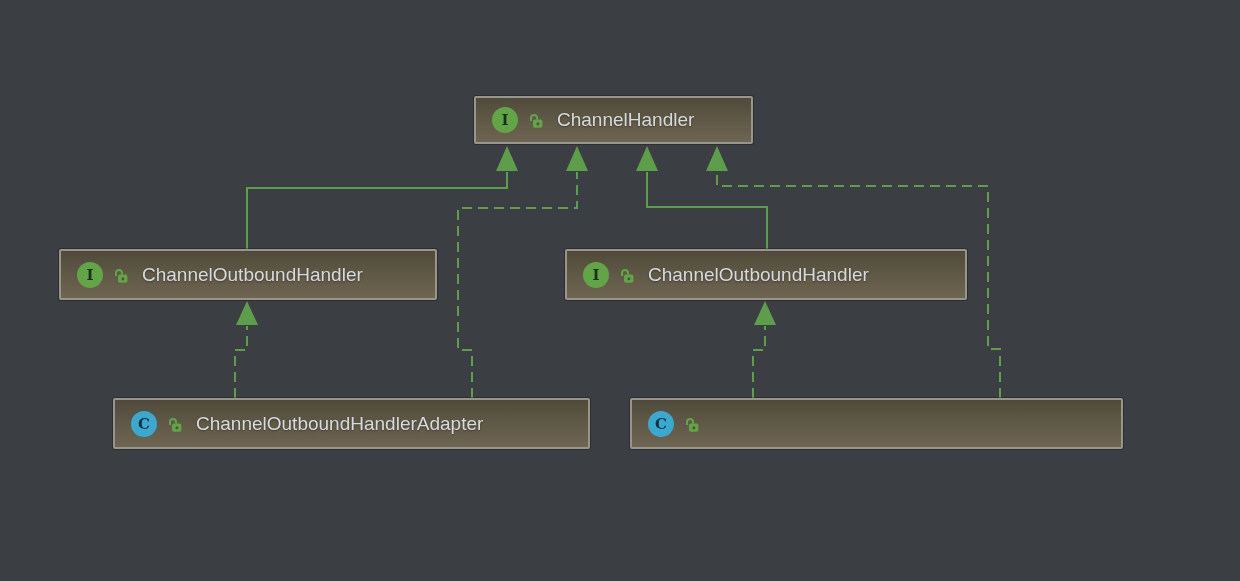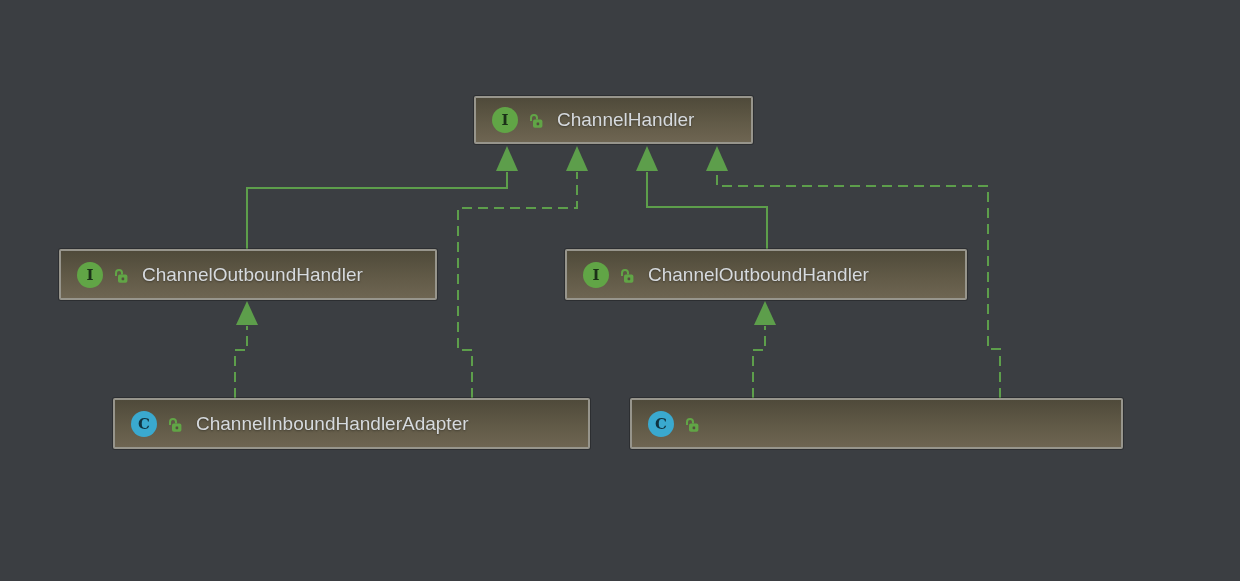--- a/index.html
+++ b/index.html
@@ -101,21 +101,21 @@
     <span class="label">ChannelOutboundHandler</span>
   </div>
 
   <div class="node" id="node-inbound-adapter">
     <span class="badge cls">C</span>
     <svg class="lock" width="18" height="18" viewBox="0 0 18 18">
       <path d="M4 9 V6 a3 3 0 0 1 6 0 v1.4" fill="none" stroke="#61a546" stroke-width="2"></path>
       <rect x="6" y="7.6" width="9.4" height="8.2" rx="1.8" fill="#61a546"></rect>
       <rect x="9.6" y="10.4" width="2.6" height="2.8" rx="0.6" fill="#544f3e"></rect>
     </svg>
-    <span class="label">ChannelInboundHandlerAdapter</span>
+    <span class="label">ChannelOutboundHandlerAdapter</span>
   </div>
 
   <div class="node" id="node-outbound-adapter">
     <span class="badge cls">C</span>
     <svg class="lock" width="18" height="18" viewBox="0 0 18 18">
       <path d="M4 9 V6 a3 3 0 0 1 6 0 v1.4" fill="none" stroke="#61a546" stroke-width="2"></path>
       <rect x="6" y="7.6" width="9.4" height="8.2" rx="1.8" fill="#61a546"></rect>
       <rect x="9.6" y="10.4" width="2.6" height="2.8" rx="0.6" fill="#544f3e"></rect>
     </svg>
   </div>

